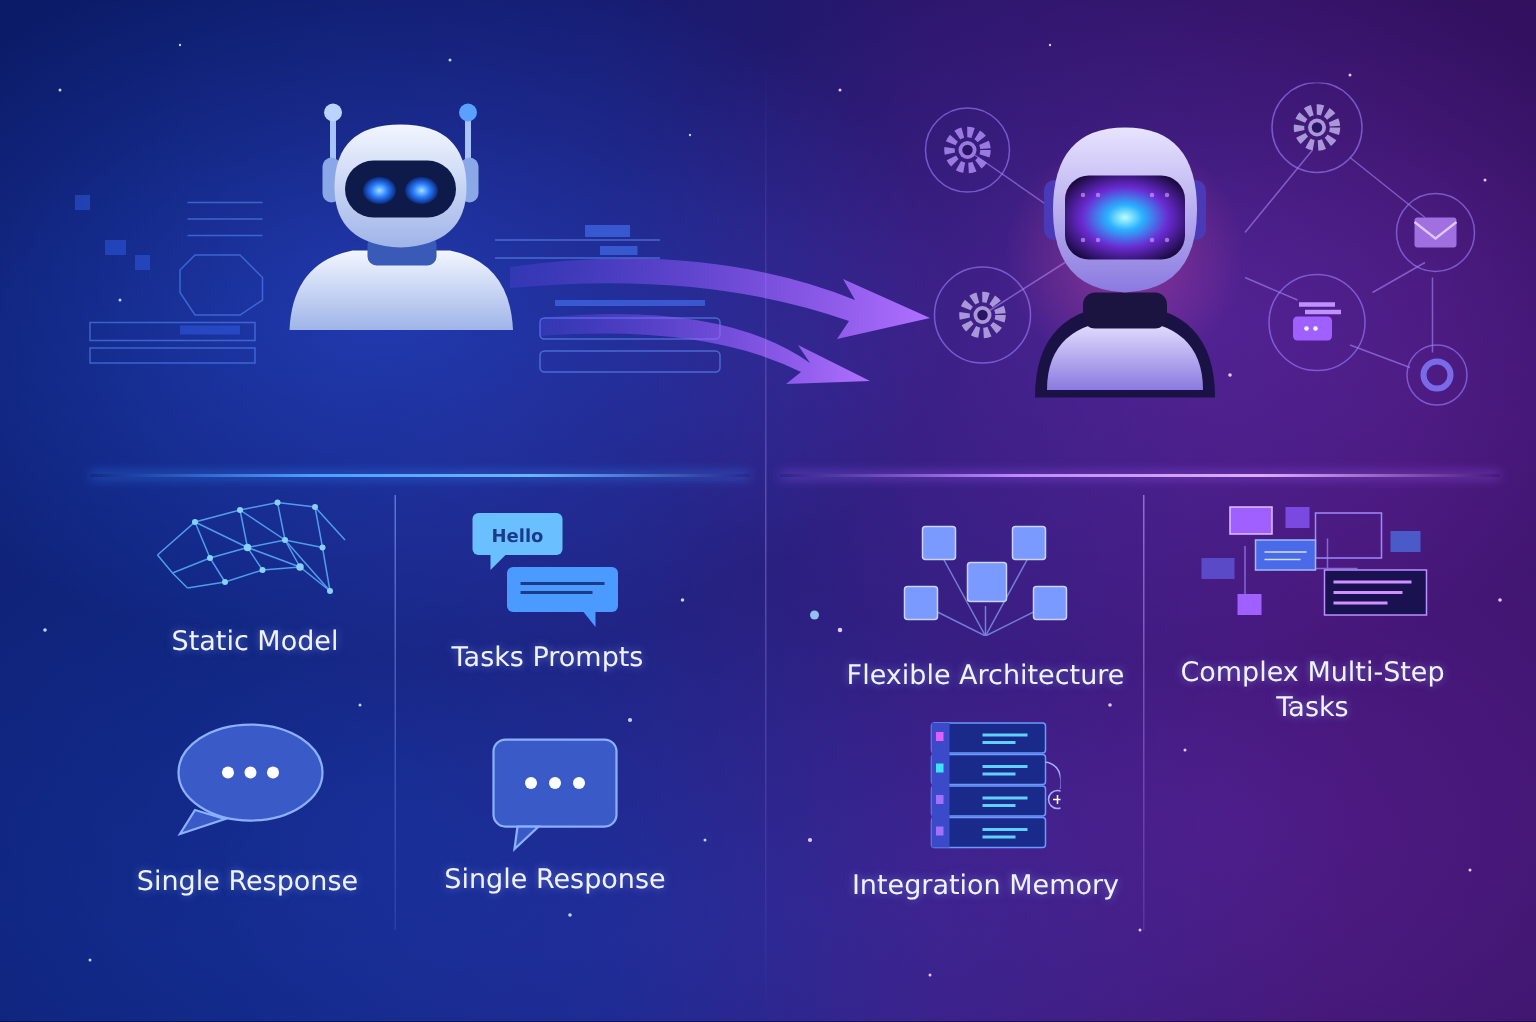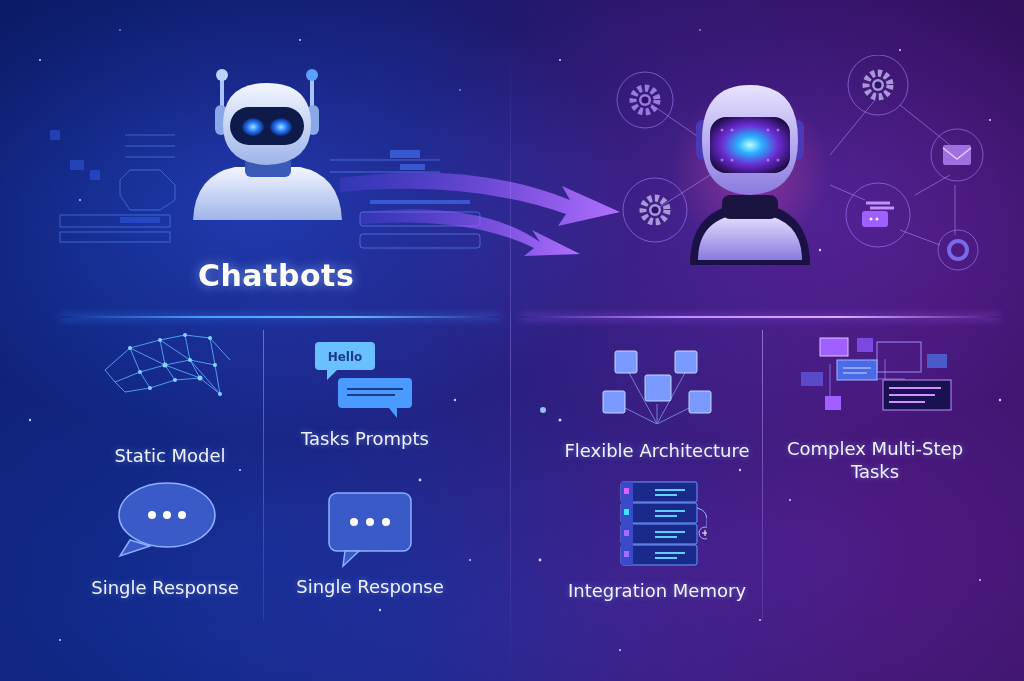--- a/index.html
+++ b/index.html
@@ -232,21 +232,20 @@
         <circle cx="178" cy="75" r="1.5"></circle>
       <circle cx="122" cy="105" r="1.5"></circle>
         <circle cx="132" cy="105" r="1.5"></circle>
         <circle cx="168" cy="105" r="1.5"></circle>
         <circle cx="178" cy="105" r="1.5"></circle>
     </g>
   </svg>
 
   <div class="half-divider"></div>
 
-  <div class="title chatbots">Chatbots</div>
 
   <div class="hrule left"></div>
   <div class="hrule right"></div>
   <div class="vrule left"></div>
   <div class="vrule right"></div>
 
   <div class="feature" style="left:80px;top:330px;width:180px">
     <svg width="140" height="75" viewBox="0 0 140 75">
       <g stroke="#5ab0ff" stroke-width="1" fill="none" opacity="0.85">
         <path d="M5 40 L30 18 L60 10 L85 5 L110 8 L130 30"></path>
@@ -263,21 +262,21 @@
         <circle cx="40" cy="42" r="2"></circle>
           <circle cx="65" cy="35" r="2.5"></circle>
           <circle cx="90" cy="30" r="2"></circle>
           <circle cx="115" cy="35" r="2"></circle>
         <circle cx="50" cy="58" r="2"></circle>
           <circle cx="75" cy="50" r="2"></circle>
           <circle cx="100" cy="48" r="2.5"></circle>
           <circle cx="120" cy="64" r="2"></circle>
       </g>
     </svg>
-    <span class="label" style="margin-top:40px">Static Model</span>
+    <span class="label" style="margin-top:12px">Static Model</span>
   </div>
 
   <div class="feature" style="left:275px;top:338px;width:180px">
     <svg width="110" height="82" viewBox="0 0 110 82" style="margin-left:30px">
       <rect x="10" y="4" width="60" height="28" rx="4" fill="#6ac0ff"></rect>
       <path d="M22 32 L22 42 L32 32 Z" fill="#6ac0ff"></path>
       <text x="40" y="23" text-anchor="middle" font-family="DejaVu Sans, sans-serif" font-size="12" font-weight="bold" fill="#1a3a8a">Hello</text>
       <rect x="33" y="40" width="74" height="30" rx="4" fill="#4a9aff"></rect>
       <path d="M92 70 L92 80 L84 70 Z" fill="#4a9aff"></path>
       <line x1="42" y1="51" x2="98" y2="51" stroke="#1a3a8a" stroke-width="2"></line>

